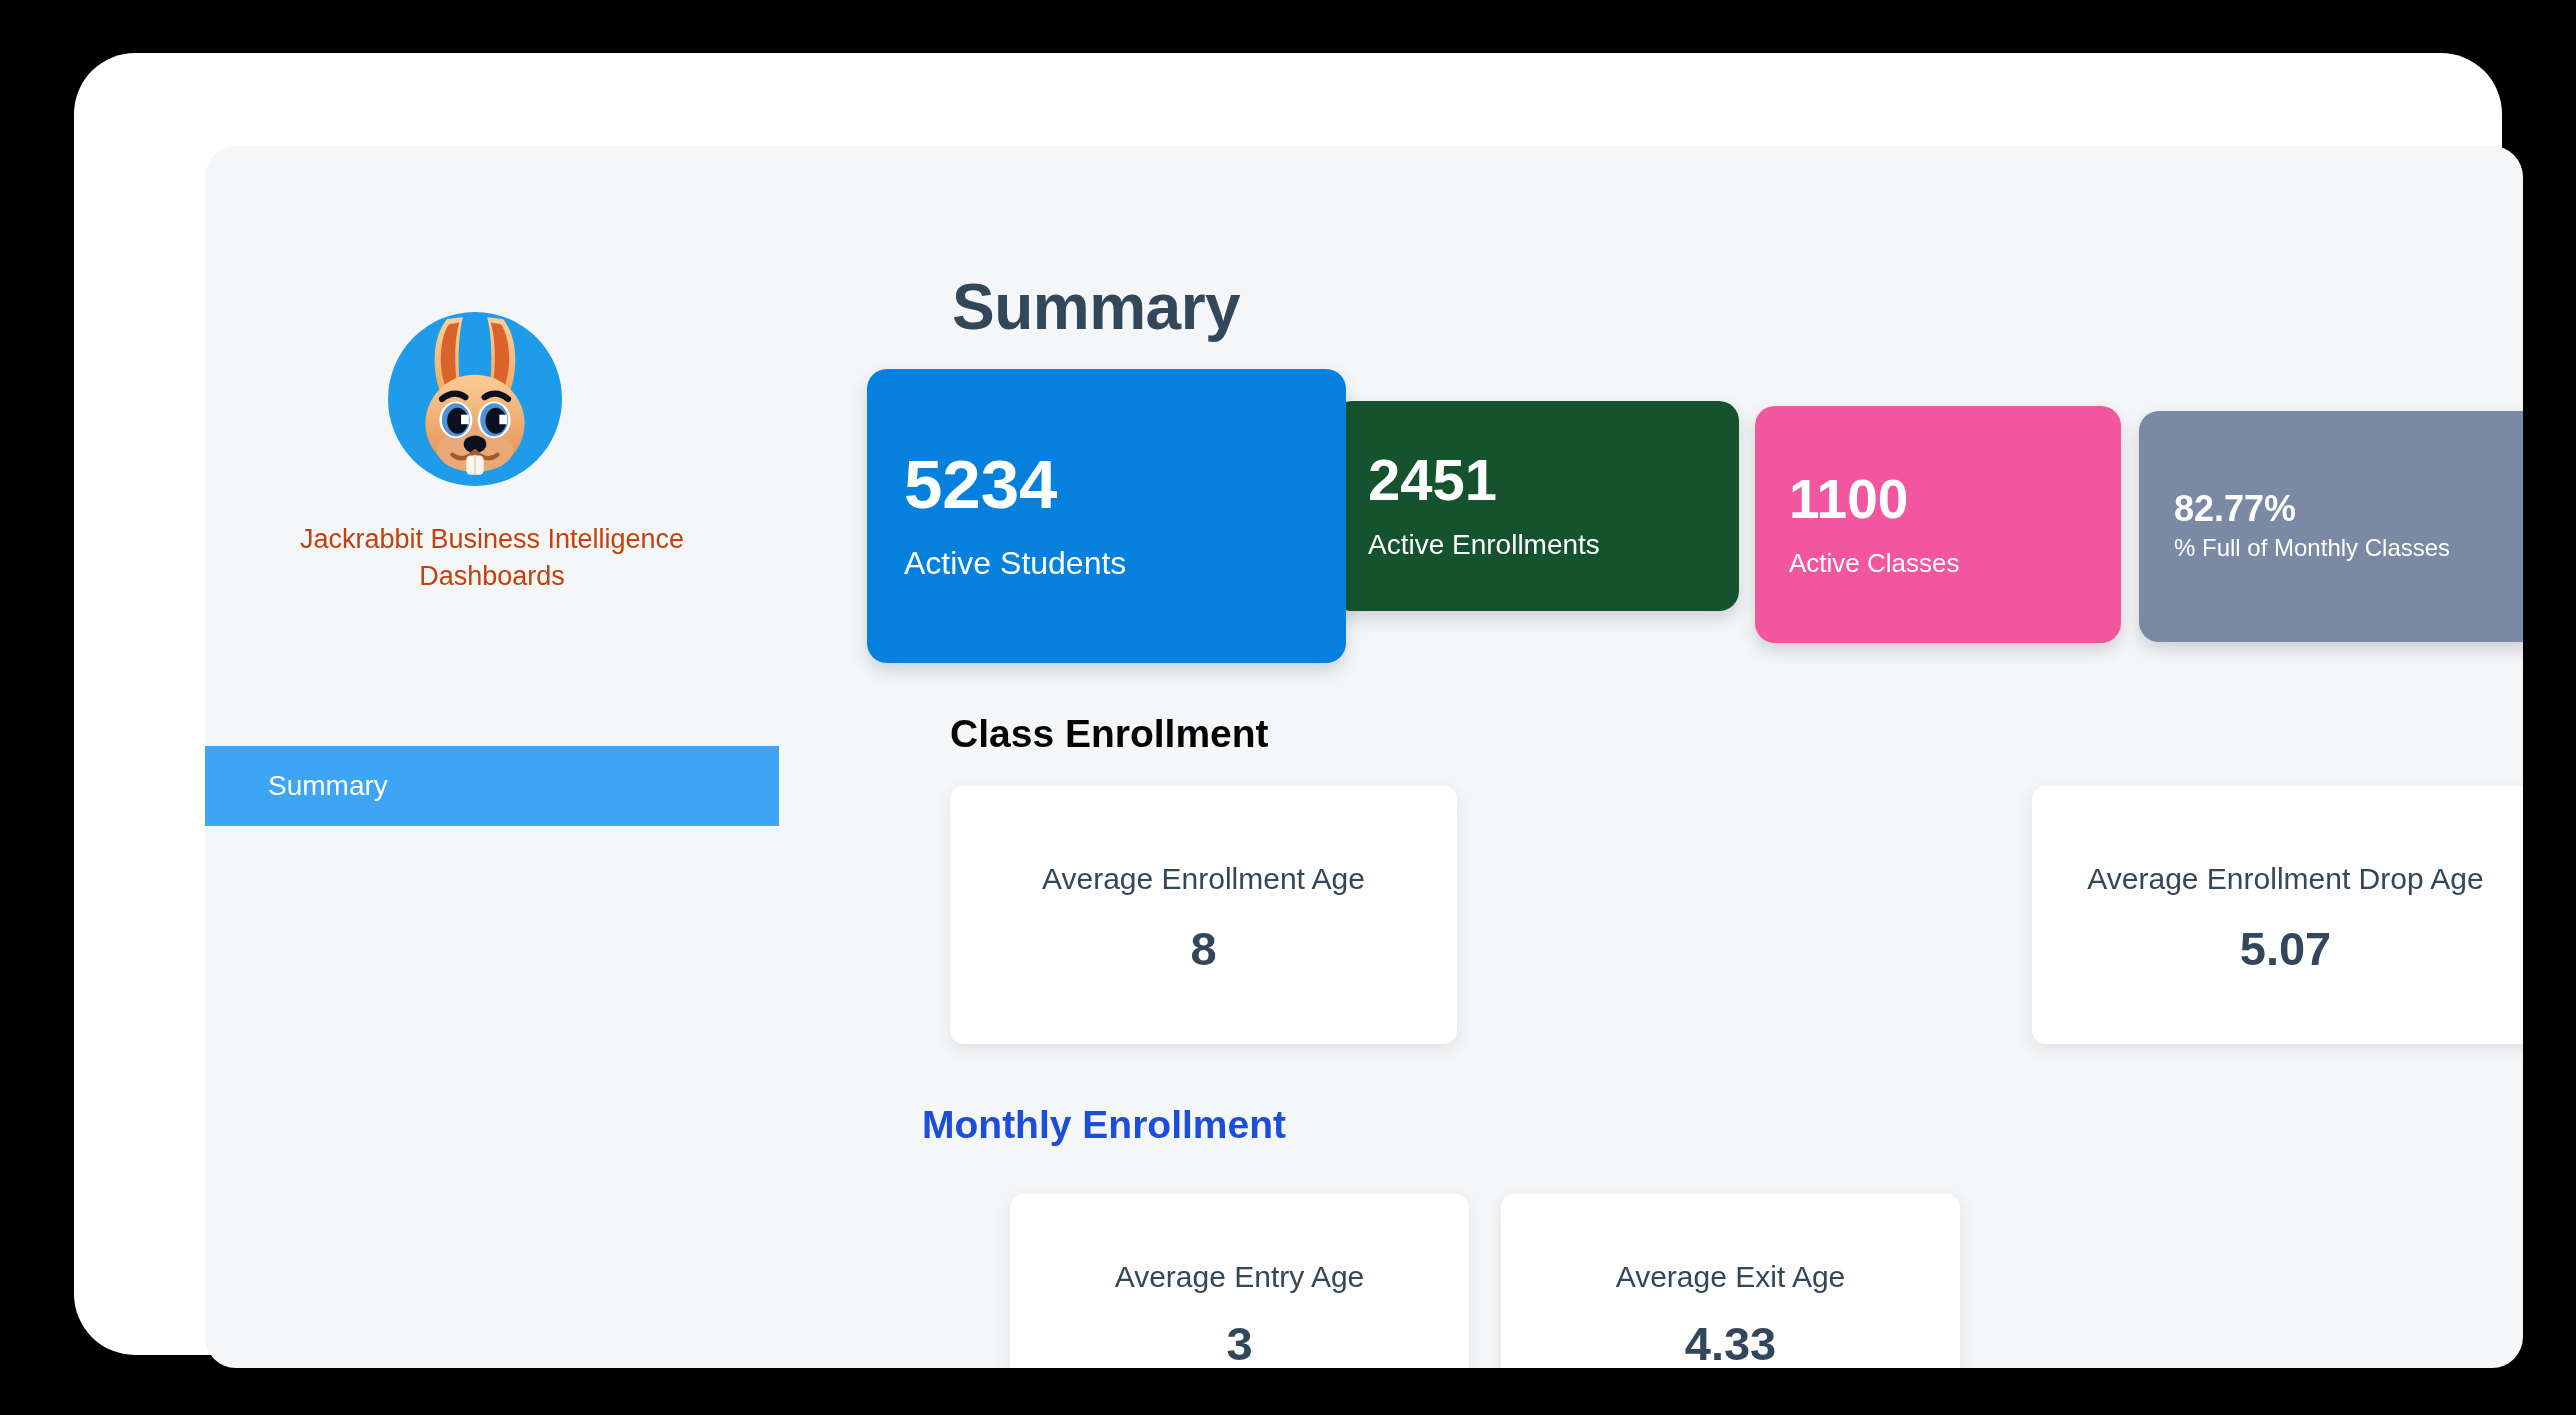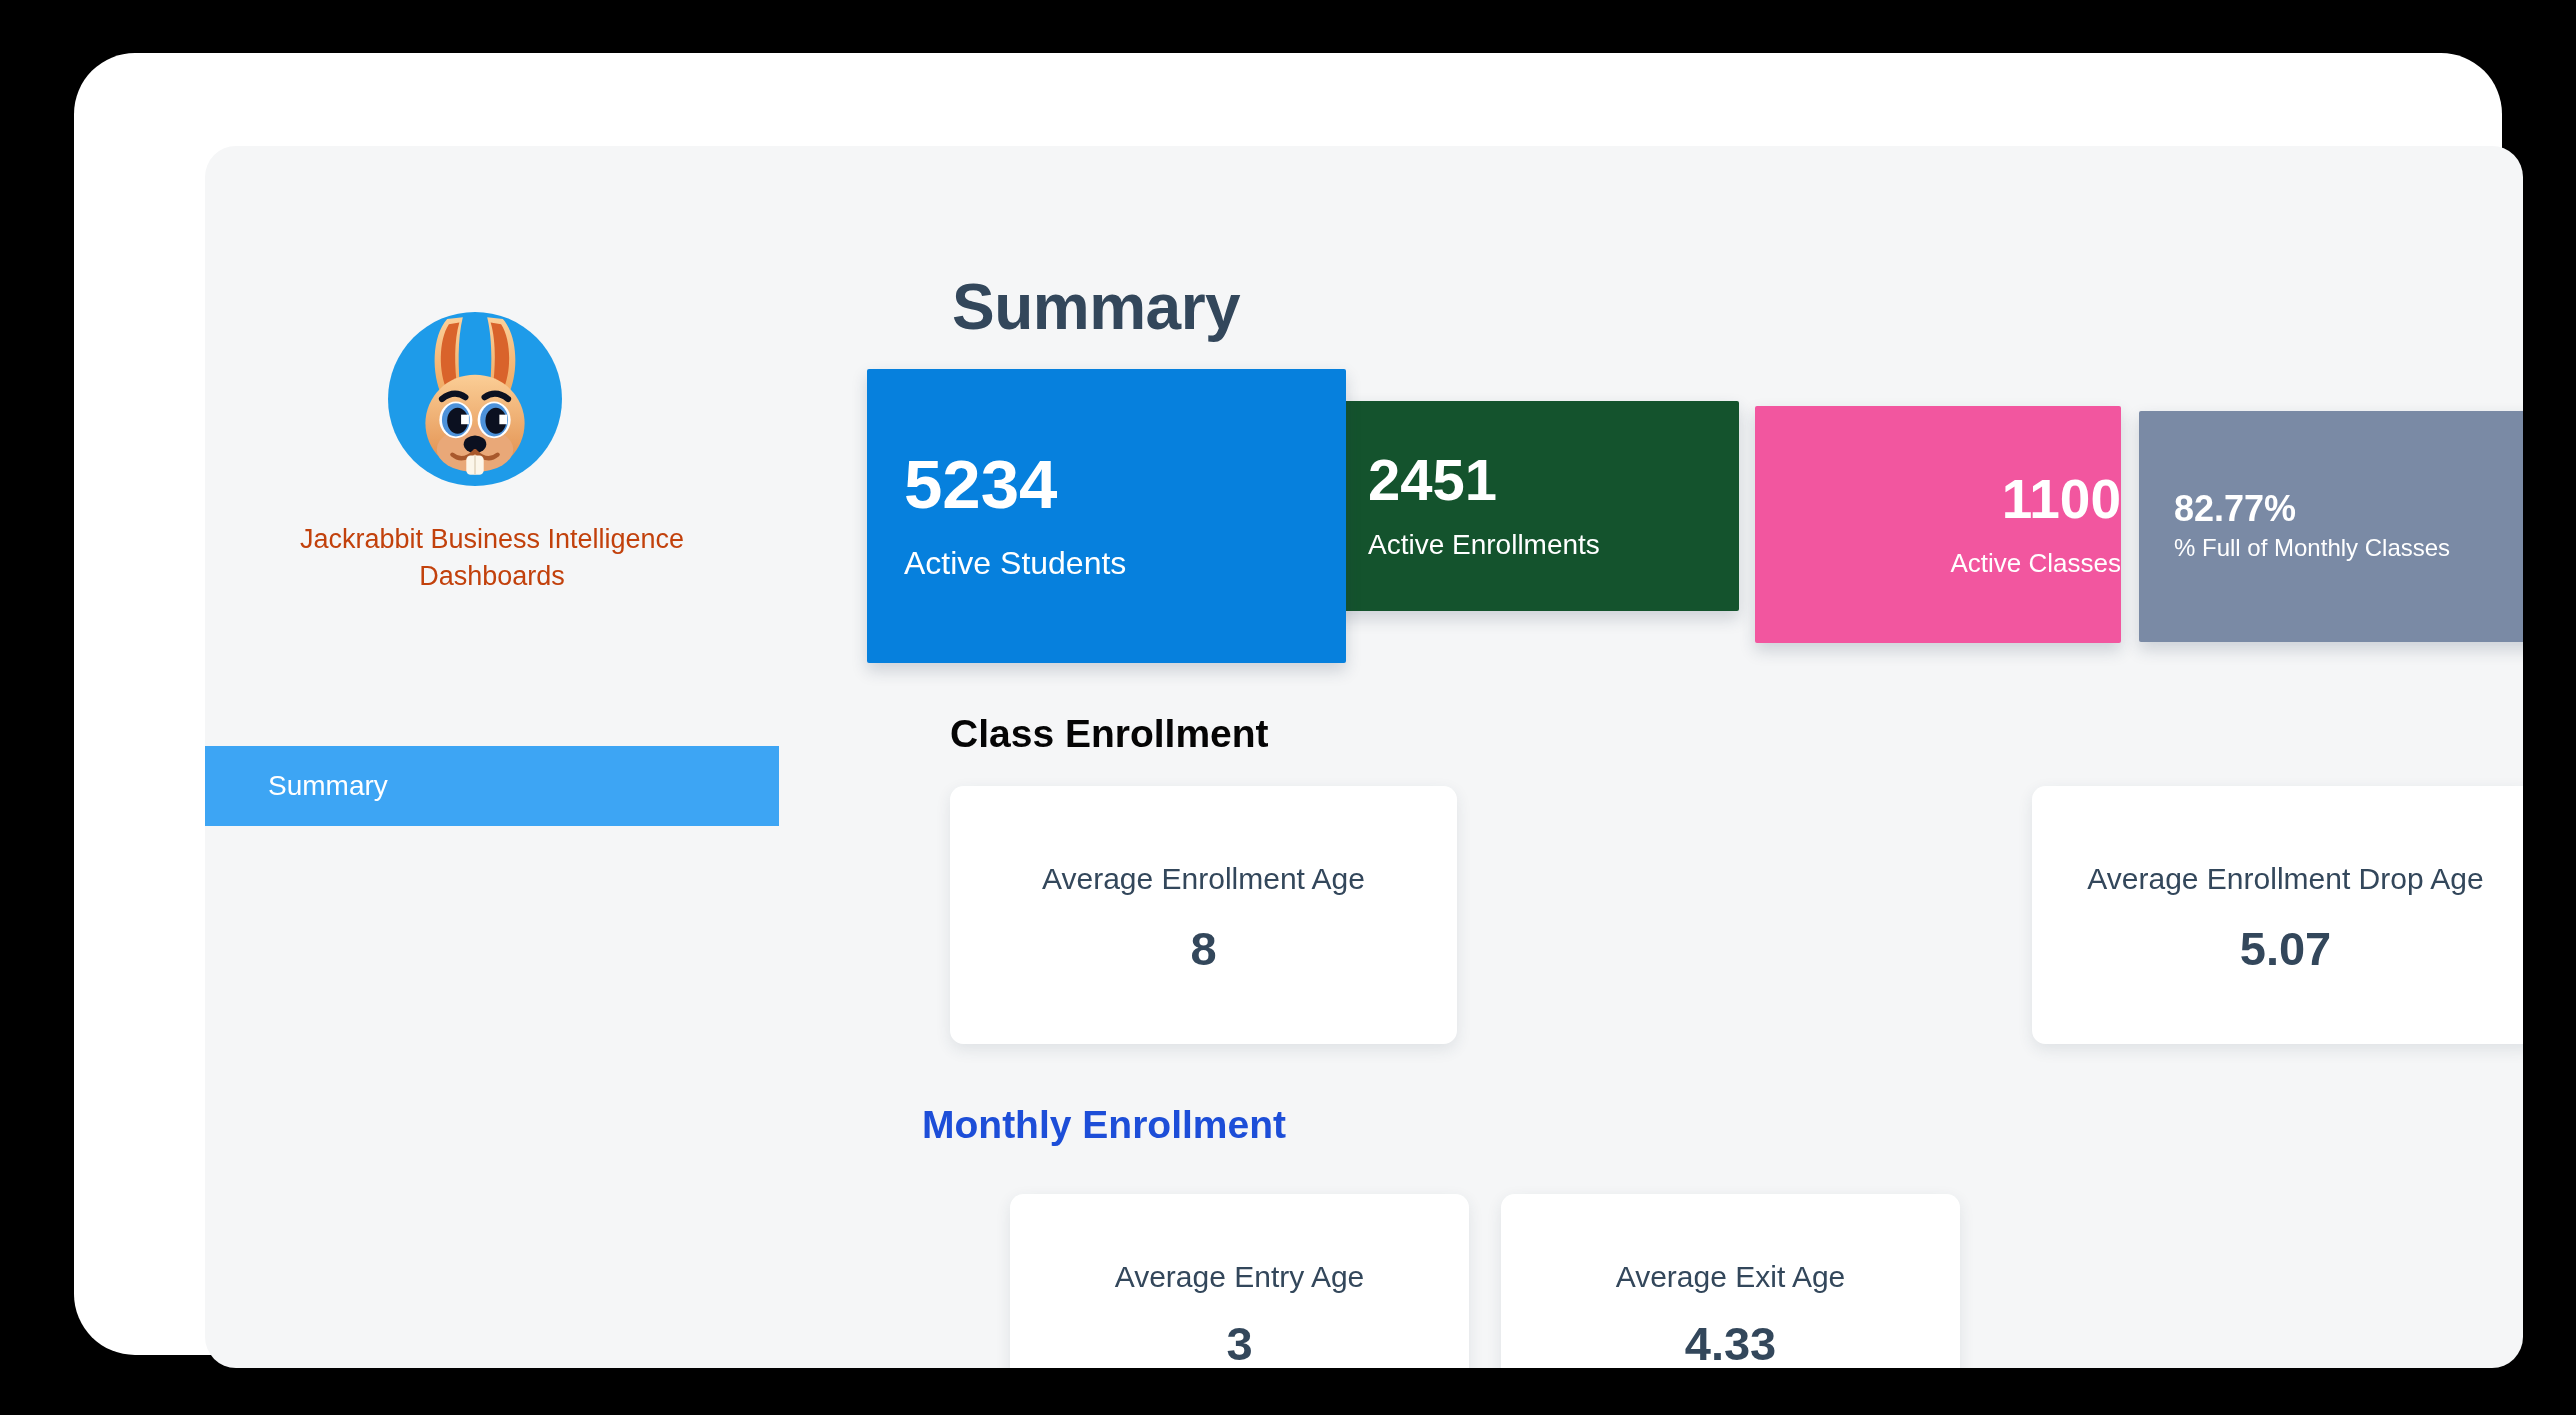--- a/index.html
+++ b/index.html
@@ -127,21 +127,21 @@
     font-weight: 700;
     color: #33475b;
     letter-spacing: -0.5px;
   }
 
   
   .kpi-row { position: absolute; left: 0; top: 0; }
 
   .kpi-card {
     position: absolute;
-    border-radius: 2px;
+    border-radius: 20px;
     color: #ffffff;
     box-shadow: 0 7.2px 15.5px rgba(35, 50, 75, 0.18);
     display: flex;
     flex-direction: column;
     justify-content: center;
     cursor: pointer;
   }
   .kpi-value { font-weight: 700; line-height: 1; }
   .kpi-label { font-weight: 400; line-height: 1.1; }
 
@@ -161,21 +161,20 @@
     z-index: 3;
   }
   .kpi-2 .kpi-value { font-size: 58px; margin-bottom: 21.6px; }
   .kpi-2 .kpi-label { font-size: 28px; }
 
   .kpi-3 {
     left: 976px; top: 260px; width: 366px; height: 237px;
     background: #F2569F;
     padding: 0 0 0 34px;
     z-index: 2;
-    align-items: flex-end;
   }
   .kpi-3 .kpi-value { font-size: 55px; margin-bottom: 21.6px; }
   .kpi-3 .kpi-label { font-size: 26px; }
 
   .kpi-4 {
     left: 1360px; top: 265px; width: 407px; height: 231px;
     background: #7A8AA5;
     padding: 0 0 0 35px;
     z-index: 1;
   }

